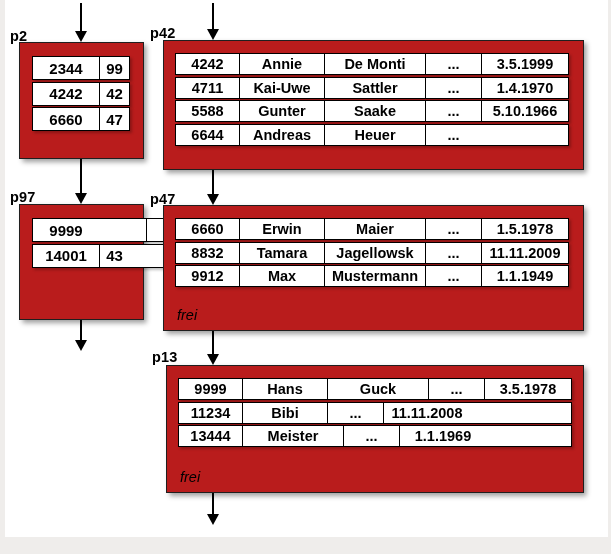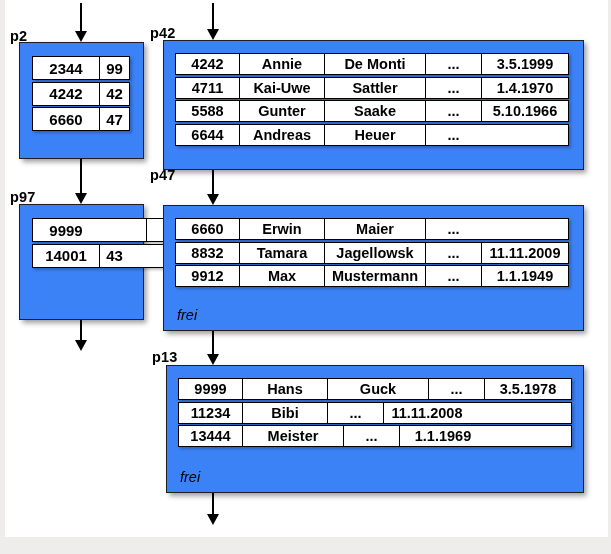--- a/index.html
+++ b/index.html
@@ -10,21 +10,21 @@
     color:#000;
   }
   .canvas {
     position:absolute; left:5px; top:0; width:603px; height:537px;
     background:#ffffff;
   }
   .pagelabel {
     position:absolute; font-size:14.5px; font-weight:600; letter-spacing:0.2px;
   }
   .pagebox {
-    position:absolute; background:#3b82f6; box-sizing:border-box;
+    position:absolute; background:#b91c1c; box-sizing:border-box;
     border:1.6px solid #1f1f1f;
     box-shadow:2.5px 3px 5px rgba(0,0,0,0.38);
   }
   .dtable { position:absolute; display:flex; flex-direction:column; }
   .drow {
     display:flex; border:1.6px solid #000; background:#fff;
     box-shadow:1.5px 1.5px 2.5px rgba(0,0,0,0.25);
   }
   .drow + .drow { margin-top:1.6px; }
   .dcell {
@@ -143,28 +143,29 @@
         </div>
         <div class="drow">
           <div class="dcell" style="width: 63px;">6644</div>
           <div class="dcell" style="width: 85px;">Andreas</div>
           <div class="dcell" style="width: 101px;">Heuer</div>
           <div class="dcell" style="width: 56px;">...</div>
         </div>
       </div>
   </div>
 
-  <div class="pagelabel" style="left:150px;top:167px">p47</div>
+  <div class="pagelabel" style="left:150px;top:191px">p47</div>
   <div class="pagebox" style="left:163px;top:205px;width:421px;height:126px">
     <div class="dtable dat" style="left:11px;top:12px">
         <div class="drow">
           <div class="dcell" style="width: 63px;">6660</div>
           <div class="dcell" style="width: 85px;">Erwin</div>
           <div class="dcell" style="width: 101px;">Maier</div>
           <div class="dcell" style="width: 56px;">...</div>
+          <div class="dcell" style="width: 87px;">1.5.1978</div>
         </div>
         <div class="drow">
           <div class="dcell" style="width: 63px;">8832</div>
           <div class="dcell" style="width: 85px;">Tamara</div>
           <div class="dcell" style="width: 101px;">Jagellowsk</div>
           <div class="dcell" style="width: 56px;">...</div>
           <div class="dcell" style="width: 87px;">11.11.2009</div>
         </div>
         <div class="drow">
           <div class="dcell" style="width: 63px;">9912</div>

